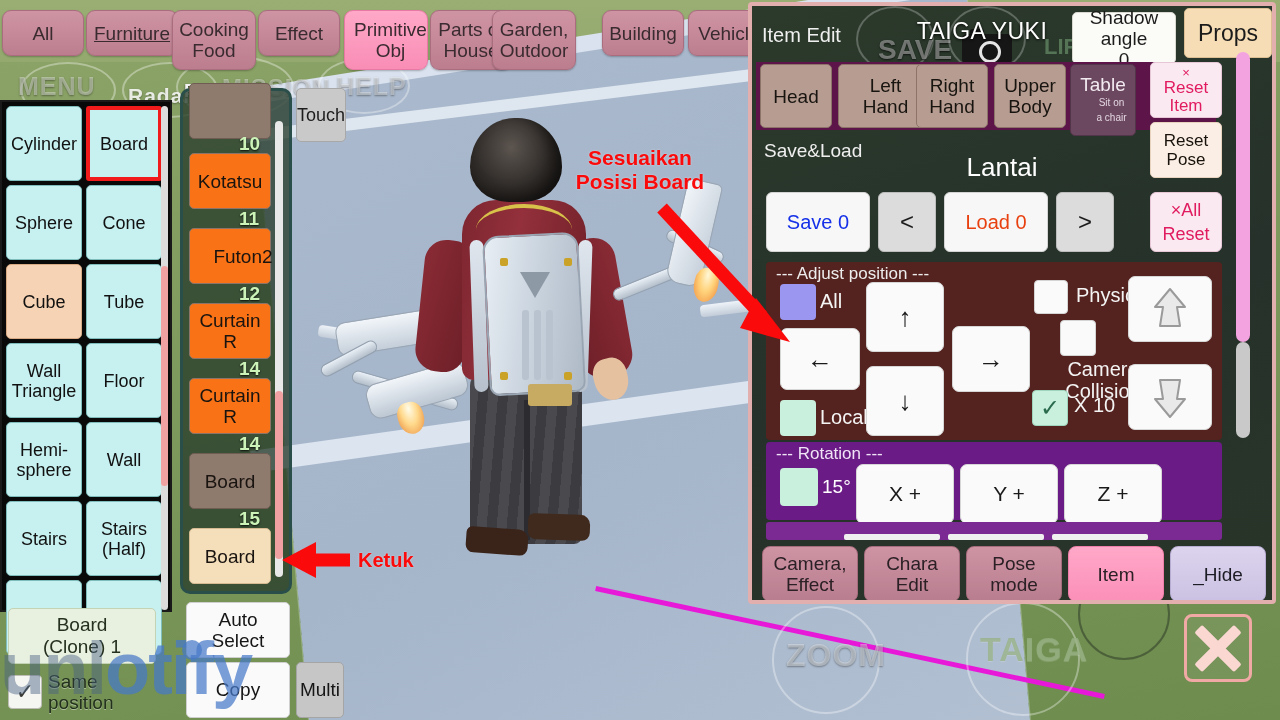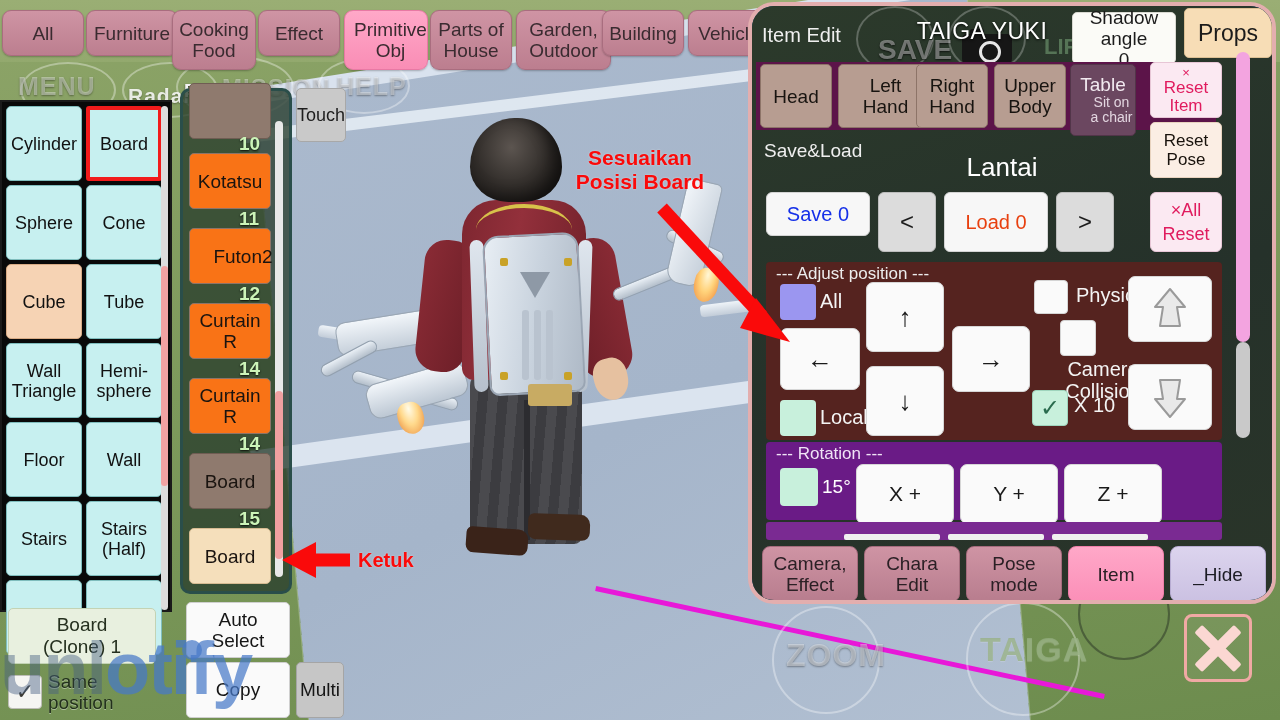--- a/index.html
+++ b/index.html
@@ -245,21 +245,21 @@
   #multi-btn {
     position:absolute; left:296px; top:662px; width:48px; height:56px;
     background:#c6c6c6; border:1px solid #a5a5a5; border-radius:5px;
     display:flex;align-items:center;justify-content:center; font-size:19px;color:#161616;
   }
 
   
   #item-panel {
     position: absolute; left: 748px; top: 2px; width: 528px; height: 602px;
     background: #0c4a6e;
-    border: 4px solid #e3aeae; border-radius: 26px;
+    border: 4px solid #e3aeae; border-radius: 4px;
     overflow: hidden;
   }
   #panel-bg { position:absolute; inset:0; background: linear-gradient(160deg,#2c3a2b 0%, #25312a 55%, #2a3529 100%); }
 
   #ie-title { position:absolute; left:10px; top:18px; font-size:20px; color:#efefef; }
   #char-name {
     position:absolute; left:110px; top:12px; width:240px; text-align:center;
     font-size:23px; color:#fff; text-shadow:0 1px 3px rgba(0,0,0,.9); letter-spacing:.5px;
   }
   #save-ghost { position:absolute; left:126px; top:28px; font-size:28px; font-weight:bold; color:rgba(190,190,190,.55); text-shadow:0 1px 2px rgba(0,0,0,.6);}
@@ -294,21 +294,21 @@
     background:#b79d91; border:1px solid #8d7468; border-radius:5px;
     display:flex;align-items:center;justify-content:center;text-align:center;
     font-size:19px;line-height:21px;color:#181410;
   }
   #bp-table {
     position:absolute; left:318px; top:58px; width:66px; height:72px;
     background:#6b4760; border:1px solid #523549; border-radius:5px;
     display:flex;flex-direction:column;align-items:center;justify-content:center;text-align:center;
     font-size:19px;line-height:20px;color:#f2eaf0;
   }
-  #bp-table .sub { font-size:14px; line-height:15px; color:#e3d6e0;margin-left:17px; }
+  #bp-table .sub { font-size:10px; line-height:15px; color:#e3d6e0;margin-left:17px; }
 
   #reset-item {
     position:absolute; left:398px; top:56px; width:72px; height:56px;
     background:#fbe9f2; border:1px solid #e7c6d6; border-radius:5px;
     display:flex;flex-direction:column;align-items:center;justify-content:center;text-align:center;
     font-size:17px;line-height:18px;color:#e01b5e;
   }
   #reset-item .x { font-size:13px; line-height:13px; }
   #reset-pose {
     position:absolute; left:398px; top:116px; width:72px; height:56px;
@@ -316,21 +316,21 @@
     display:flex;flex-direction:column;align-items:center;justify-content:center;text-align:center;
     font-size:17px;line-height:19px;color:#18120c;
   }
   #pink-rail { position:absolute; left:484px; top:46px; width:14px; height:290px; background:#f3a4e0; border-radius:7px;}
   #grey-rail { position:absolute; left:484px; top:336px; width:14px; height:96px; background:#c9c9c9; border-radius:7px;}
 
   #saveload-label { position:absolute; left:12px; top:134px; font-size:19px; color:#efefef;}
   #lantai { position:absolute; left:150px; top:146px; width:200px; text-align:center; font-size:26px; color:#fff; }
 
   .slrow-btn { position:absolute; top:186px; border-radius:6px; display:flex; align-items:center; justify-content:center; font-size:20px;}
-  #save0 { left:14px; width:104px; height:44px; background:#f7f7f7; border:1px solid #d4d4d4; color:#1530e8; }
+  #save0 { left:14px; width:104px; height:60px; background:#f7f7f7; border:1px solid #d4d4d4; color:#1530e8; }
   #prev-btn { left:126px; width:58px; height:60px; background:#dcdcdc; border:1px solid #bdbdbd; color:#1c1c1c; font-size:24px;}
   #load0 { left:192px; width:104px; height:60px; background:#f7f7f7; border:1px solid #d4d4d4; color:#e8400f; }
   #next-btn { left:304px; width:58px; height:60px; background:#dcdcdc; border:1px solid #bdbdbd; color:#1c1c1c; font-size:24px;}
   #all-reset {
     left:398px; width:72px; height:60px; background:#fbe9f2; border:1px solid #e7c6d6; color:#e01b5e;
     flex-direction:column; font-size:18px; line-height:24px; text-align:center;
   }
 
   
   #adjust-block {
@@ -496,41 +496,41 @@
   <div class="ghost" style="left:786px;top:637px;font-size:32px;">ZOOM</div>
   <div class="ghost-ring" style="left:966px;top:602px;width:114px;height:114px;"></div>
   <div class="ghost ghost-dark" style="left:980px;top:630px;font-size:34px;color:rgba(150,175,130,.75);">TAIGA</div>
   <div class="ghost" style="left:1120px;top:284px;font-size:38px;color:rgba(120,70,70,.35);">Dash</div>
   <div class="ghost" style="left:1126px;top:418px;font-size:38px;color:rgba(110,60,110,.35);">ACTION</div>
   <div class="ghost-ring" style="left:1078px;top:568px;width:92px;height:92px;border-color:rgba(40,50,35,.5);"></div>
 </div>
 
 <div id="cat-tabs">
     <div class="cat" style="left: 2px; width: 82px; height: 46px;">All</div>
-    <div class="cat" style="left: 86px; width: 92px; height: 46px;">Furniture</div>
+    <div class="cat" style="left: 86px; width: 92px; height: 46px; text-decoration: underline;">Furniture</div>
     <div class="cat" style="left: 172px; width: 84px; height: 60px;">Cooking<br>Food</div>
     <div class="cat" style="left: 258px; width: 82px; height: 46px;">Effect</div>
     <div class="cat active" style="left: 344px; width: 84px; height: 60px;">Primitive<br>Obj</div>
     <div class="cat" style="left: 430px; width: 82px; height: 60px;">Parts of<br>House</div>
-    <div class="cat" style="left: 516px; width: 95px; height: 60px;">Garden,<br>Outdoor</div>
+    <div class="cat" style="left: 492px; width: 84px; height: 60px;">Garden,<br>Outdoor</div>
     <div class="cat" style="left: 602px; width: 82px; height: 46px;">Building</div>
     <div class="cat" style="left: 688px; width: 82px; height: 46px;">Vehicle</div>
   </div>
 
 <div id="prim-panel">
   <div class="prim-grid" id="prim-grid">
       <div class="prim">Cylinder</div>
       <div class="prim sel-red">Board</div>
       <div class="prim">Sphere</div>
       <div class="prim">Cone</div>
       <div class="prim cube">Cube</div>
       <div class="prim">Tube</div>
       <div class="prim">Wall<br>Triangle</div>
+      <div class="prim">Floor</div>
       <div class="prim">Hemi-<br>sphere</div>
-      <div class="prim">Floor</div>
       <div class="prim">Wall</div>
       <div class="prim">Stairs</div>
       <div class="prim">Stairs<br>(Half)</div>
       <div class="prim"></div>
       <div class="prim"></div>
     </div>
   <div id="prim-scroll">
     <div id="prim-thumb"></div>
   </div>
 </div>

